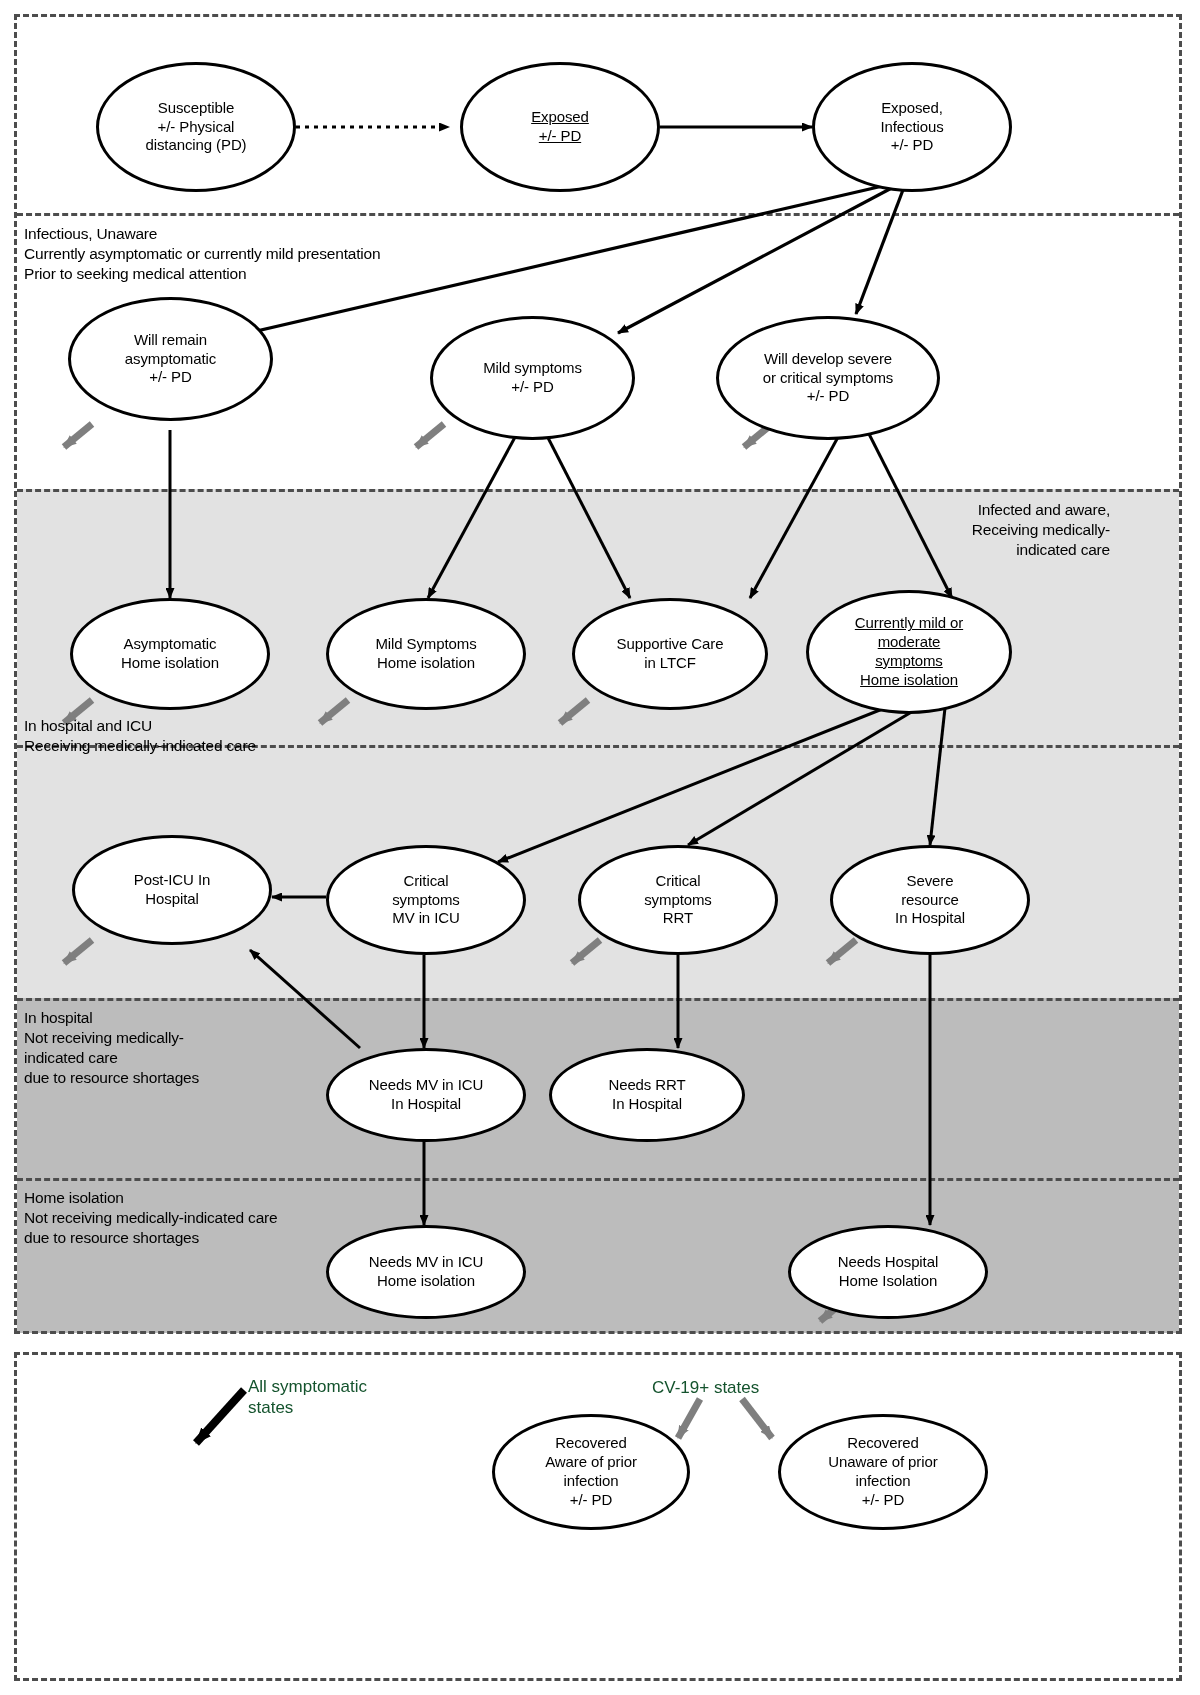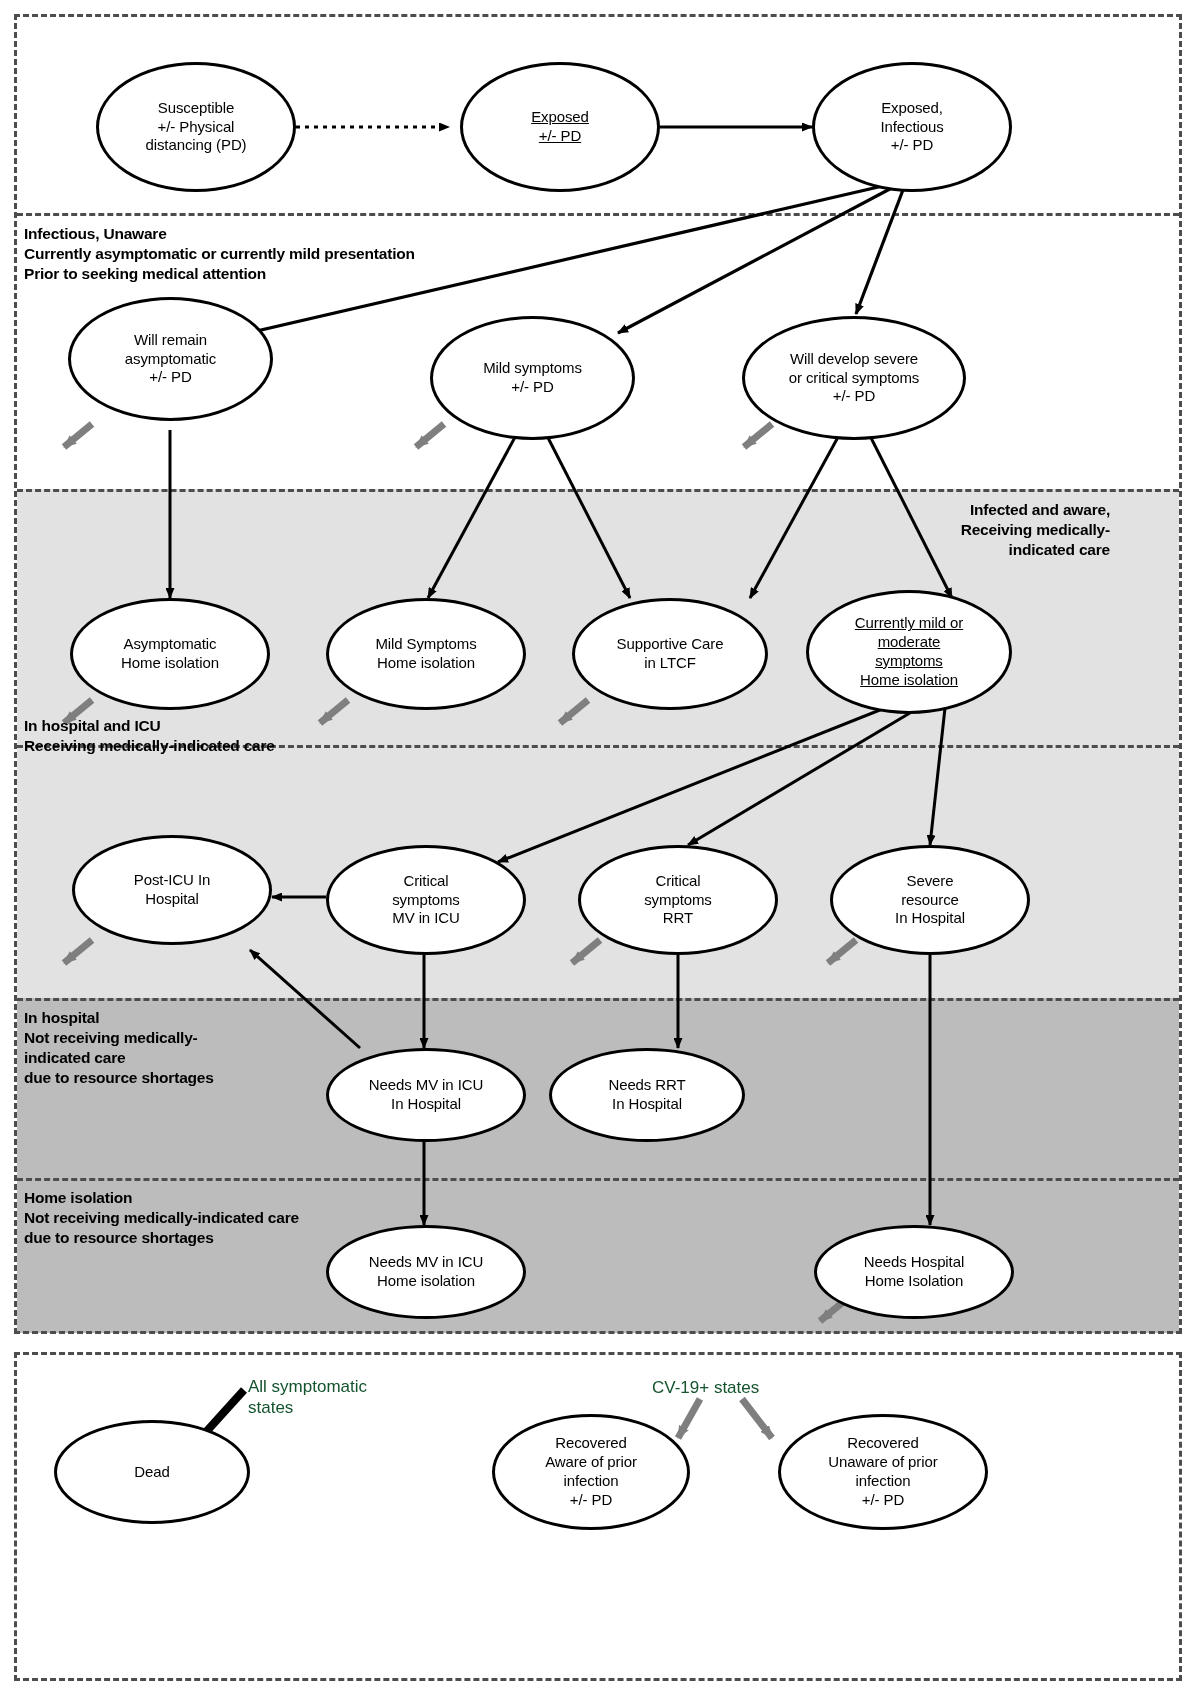--- a/index.html
+++ b/index.html
@@ -12,21 +12,21 @@
   .bottom-frame{position:absolute;left:14px;top:1352px;width:1168px;height:329px;
       border:3px dashed #4d4d4d;box-sizing:border-box;}
 
   
   .band{position:absolute;box-sizing:border-box;}
   .band-sep{border-top:3px dashed #4d4d4d;}
   .band-light{background:#e2e2e2;}
   .band-mid{background:#e2e2e2;}
   .band-dark{background:#bcbcbc;}
 
-  .band-label{position:absolute;font-weight:bold;font-size:15.5px;color:#000;
+  .band-label{position:absolute;font-weight:normal;font-size:15.5px;color:#000;
       line-height:1.30;white-space:pre-line;letter-spacing:-0.2px;z-index:6;}
   .band-label.right{text-align:right;}
 
   
   #wires{position:absolute;left:0;top:0;width:1200px;height:1695px;z-index:3;
       pointer-events:none;}
 
   
   .node{position:absolute;background:#ffffff;border:3px solid #000;
       border-radius:50%;display:flex;align-items:center;justify-content:center;
@@ -148,21 +148,21 @@
 Infectious
 +/- PD</div>
 
   <div class="node" style="left:68px;top:297px;width:205px;height:124px;">Will remain
 asymptomatic
 +/- PD</div>
 
   <div class="node" style="left:430px;top:316px;width:205px;height:124px;">Mild symptoms
 +/- PD</div>
 
-  <div class="node" style="left:742px;top:316px;width:224px;height:124px;">Will develop severe
+  <div class="node" style="left:716px;top:316px;width:224px;height:124px;">Will develop severe
 or critical symptoms
 +/- PD</div>
 
   <div class="node" style="left:70px;top:598px;width:200px;height:112px;">Asymptomatic
 Home isolation</div>
 
   <div class="node" style="left:326px;top:598px;width:200px;height:112px;">Mild Symptoms
 Home isolation</div>
 
   <div class="node" style="left:572px;top:598px;width:196px;height:112px;">Supportive Care
@@ -190,24 +190,23 @@
 
   <div class="node" style="left:326px;top:1048px;width:200px;height:94px;">Needs MV in ICU
 In Hospital</div>
 
   <div class="node" style="left:549px;top:1048px;width:196px;height:94px;">Needs RRT
 In Hospital</div>
 
   <div class="node" style="left:326px;top:1225px;width:200px;height:94px;">Needs MV in ICU
 Home isolation</div>
 
-  <div class="node" style="left:814px;top:1225px;width:200px;height:94px;">Needs Hospital
+  <div class="node" style="left:788px;top:1225px;width:200px;height:94px;">Needs Hospital
 Home Isolation</div>
 
-  <div class="node" style="left:54px;top:1420px;width:196px;height:104px;">Dead</div>
 
   <div class="node" style="left:492px;top:1414px;width:198px;height:116px;">Recovered
 Aware of prior
 infection
 +/- PD</div>
 
   <div class="node" style="left:778px;top:1414px;width:210px;height:116px;">Recovered
 Unaware of prior
 infection
 +/- PD</div>

